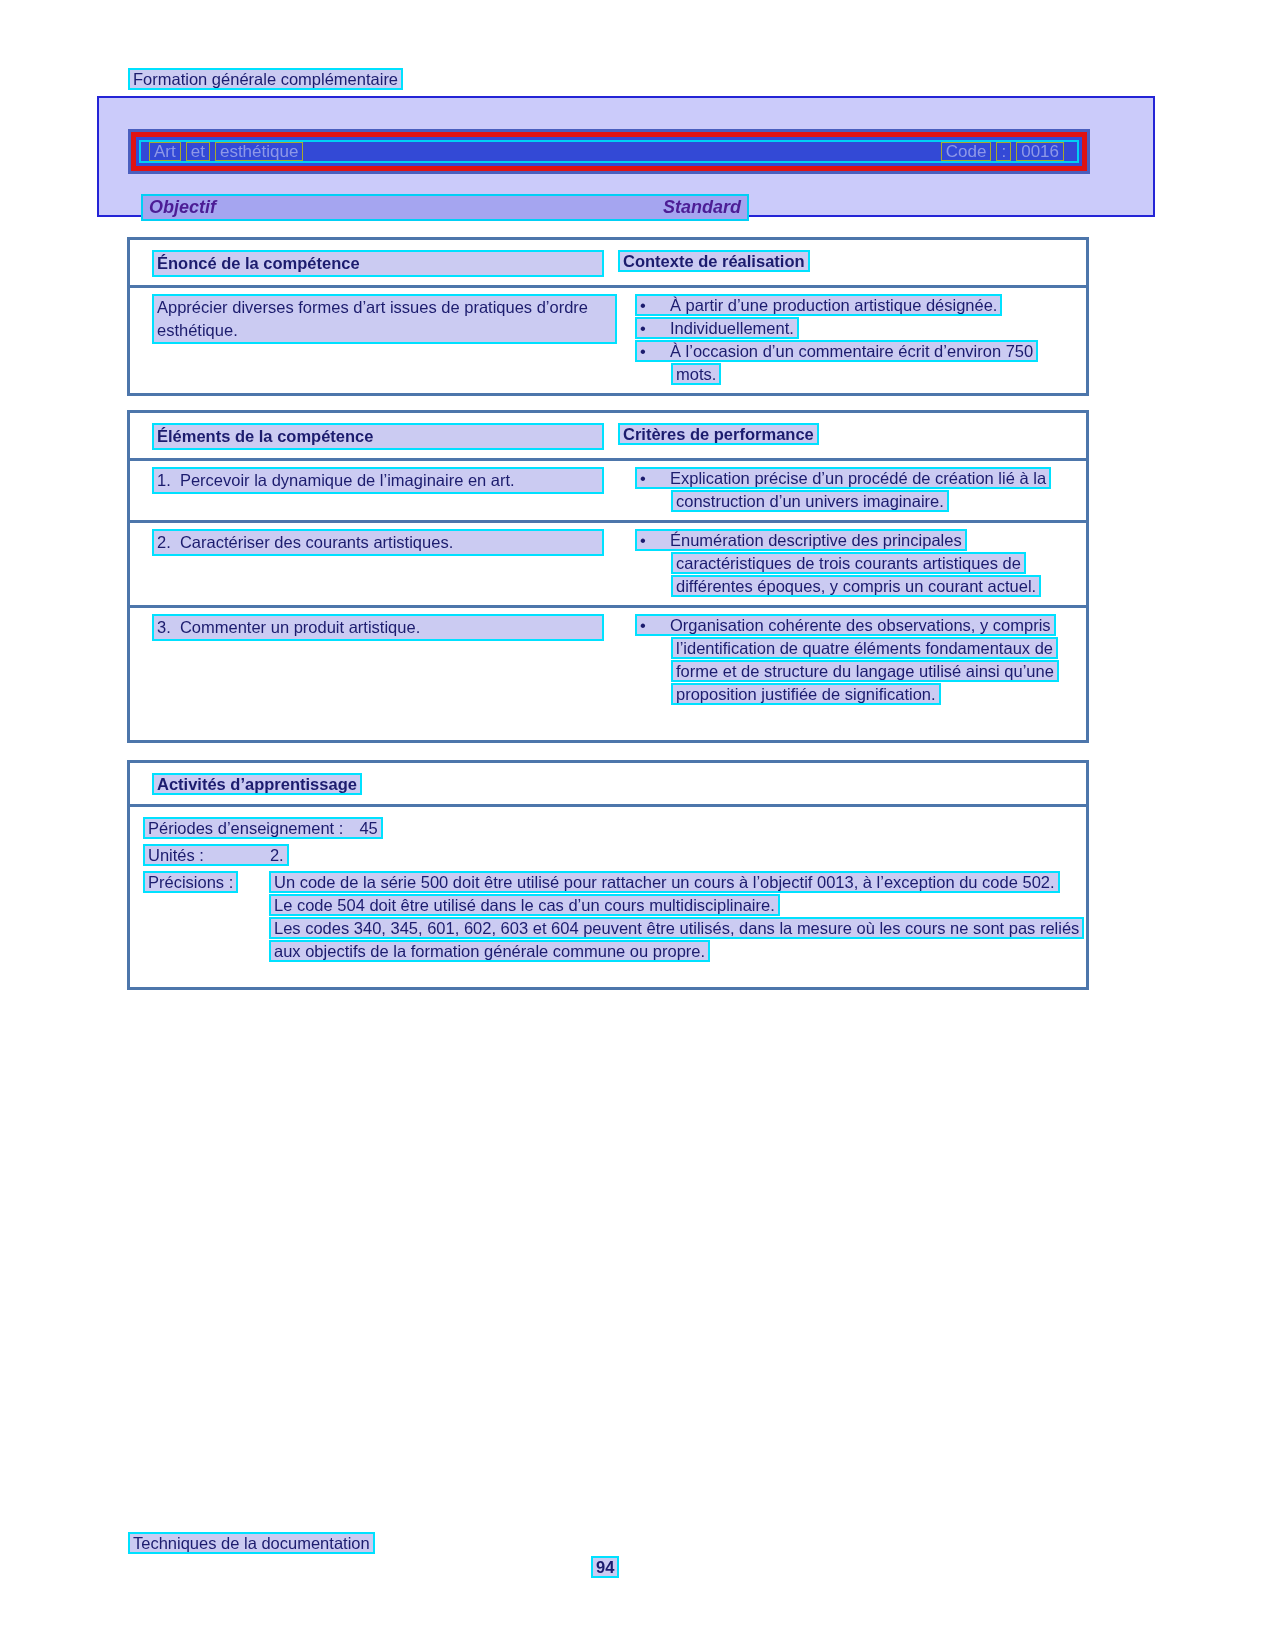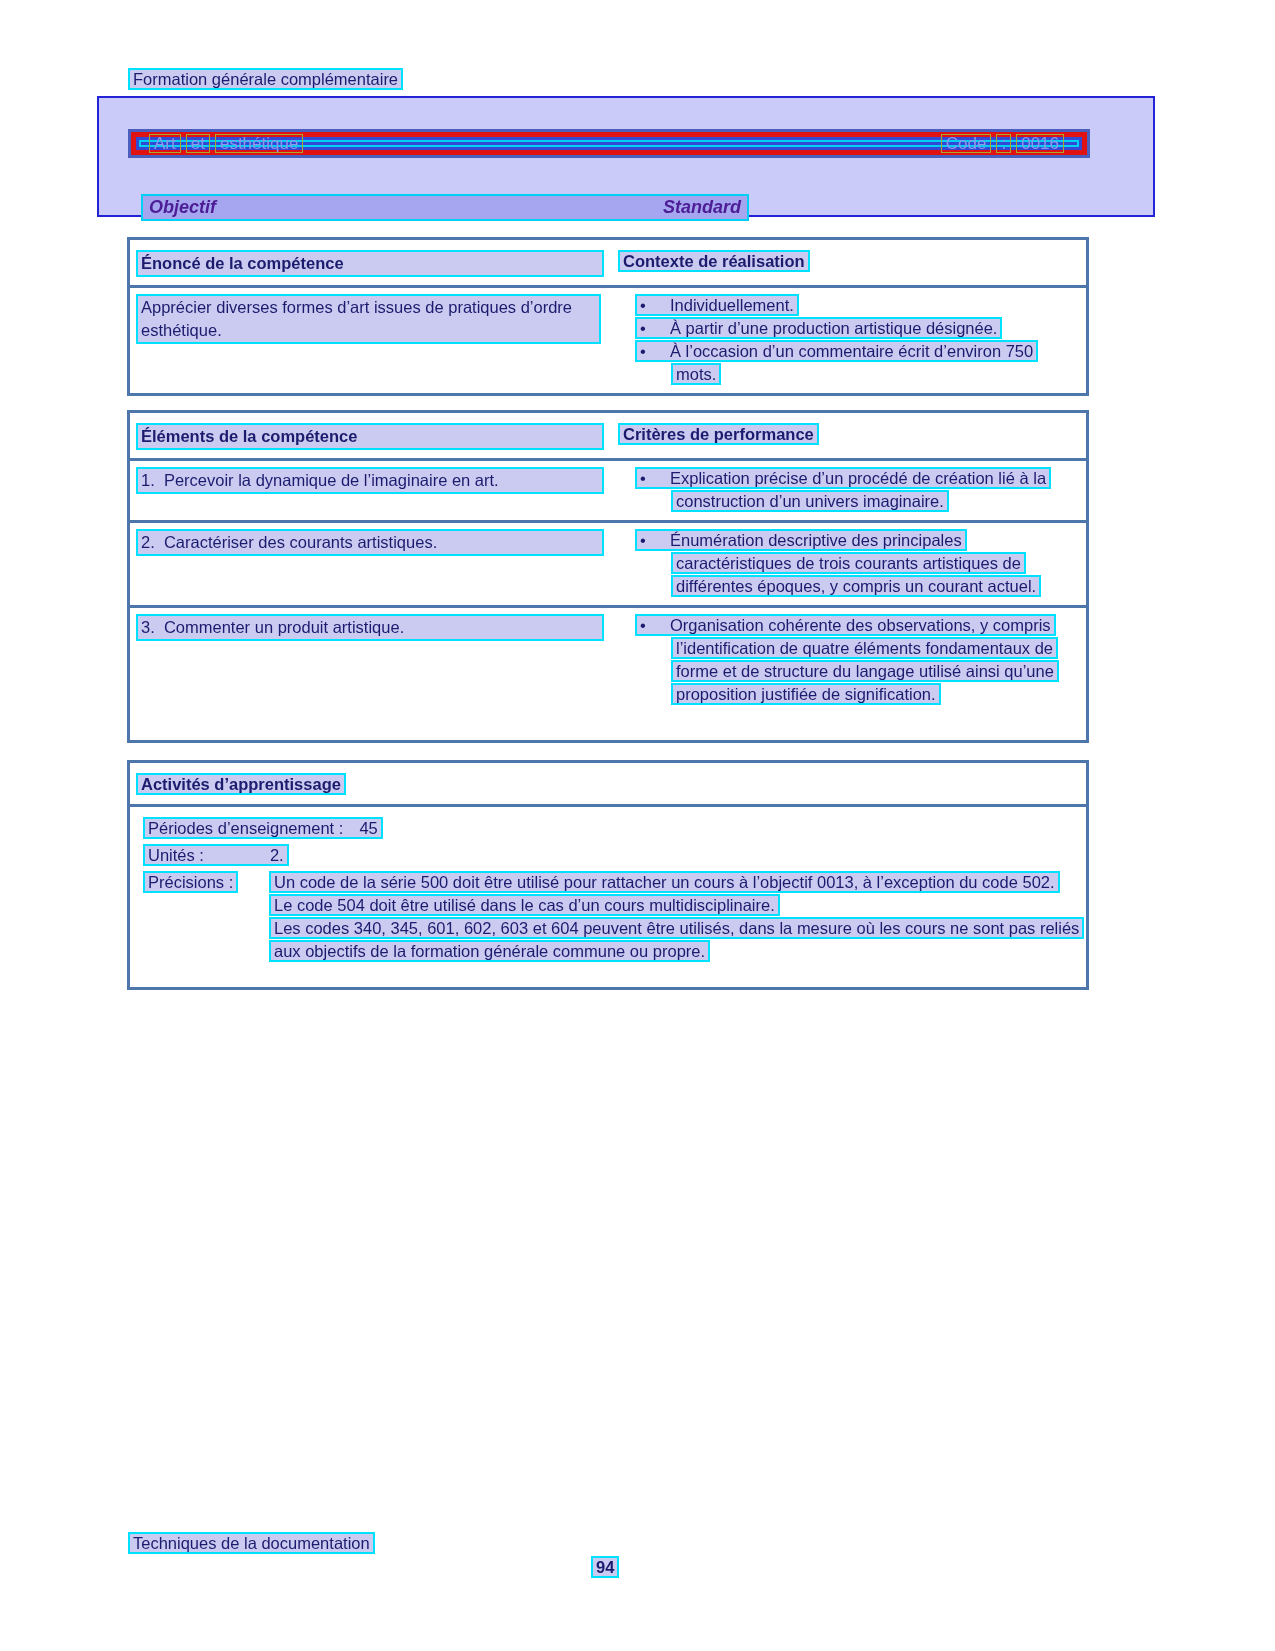--- a/index.html
+++ b/index.html
@@ -21,21 +21,21 @@
 
   
   .top-label { position:absolute; left:128px; top:68px; }
 
   
   .banner-box {
     position:absolute; left:97px; top:96px; width:1058px; height:121px;
     background:#cbcbfa; border:2px solid #2424d6; box-sizing:border-box;
   }
   .title-bar-wrap {
-    position:absolute; left:29px; top:31px; width:962px; height:29px;
+    position:absolute; left:29px; top:31px; width:962px; height:45px;
     background:#4a5fbe; padding:3px; box-sizing:border-box;
   }
   .title-bar {
     position:relative; width:100%; height:100%; box-sizing:border-box;
     border:5px solid #e01212; background:#3349d6;
   }
   .title-strip {
     position:absolute; left:3px; right:3px; top:3px; bottom:3px;
     border:2px solid #00d0f5;
     display:flex; justify-content:space-between; align-items:center;
@@ -50,21 +50,21 @@
     padding:0 6px; font-weight:bold; font-style:italic; font-size:18px;
     color:#4c1d95; z-index:2;
   }
 
   
   .tbl {
     position:absolute; left:127px; width:962px; box-sizing:border-box;
     border:3px solid #4d76ab; background:#ffffff;
   }
   .tbl-header { display:flex; border-bottom:3px solid #4d76ab; padding:10px 0 8px; }
-  .cell-l { width:488px; padding-left:6px; box-sizing:border-box; flex:none; }
+  .cell-l { width:488px; padding-left:22px; box-sizing:border-box; flex:none; }
   .cell-r { flex:1; padding-right:12px; }
   .tbl-row { display:flex; padding:6px 0 7px; }
   .tbl-row + .tbl-row { border-top:3px solid #4d76ab; }
   ul.bullets { margin:0; padding:0 6px 0 17px; list-style:none; }
   ul.bullets li { padding-left:36px; text-indent:-36px; max-width:420px; }
   .bullet { display:inline-block; width:30px; text-indent:0; color:#1c1c6e; }
 
   
   .act-body { padding:10px 0 14px 13px; }
   .act-line { margin-bottom:4px; }
@@ -118,22 +118,22 @@
       <div class="cell-r">
         <span class="hl bold">Contexte de réalisation</span>
       </div>
     </div>
     <div class="tbl-row">
       <div class="cell-l">
         <span class="hl" style="max-width:455px; display:inline-block;">Apprécier diverses formes d’art issues de pratiques d’ordre esthétique.</span>
       </div>
       <div class="cell-r">
         <ul class="bullets">
+          <li><span class="hl"><span class="bullet">•</span><span>À partir d’une production artistique désignée.</span></span></li>
           <li><span class="hl"><span class="bullet">•</span><span>Individuellement.</span></span></li>
-          <li><span class="hl"><span class="bullet">•</span><span>À partir d’une production artistique désignée.</span></span></li>
           <li><span class="hl"><span class="bullet">•</span><span>À l’occasion d’un commentaire écrit d’environ 750 mots.</span></span></li>
         </ul>
       </div>
     </div>
   </div>
 
   <div class="tbl" style="top:410px; min-height:333px;">
     <div class="tbl-header">
       <div class="cell-l">
         <span class="hl hl-block bold">Éléments de la compétence</span>

